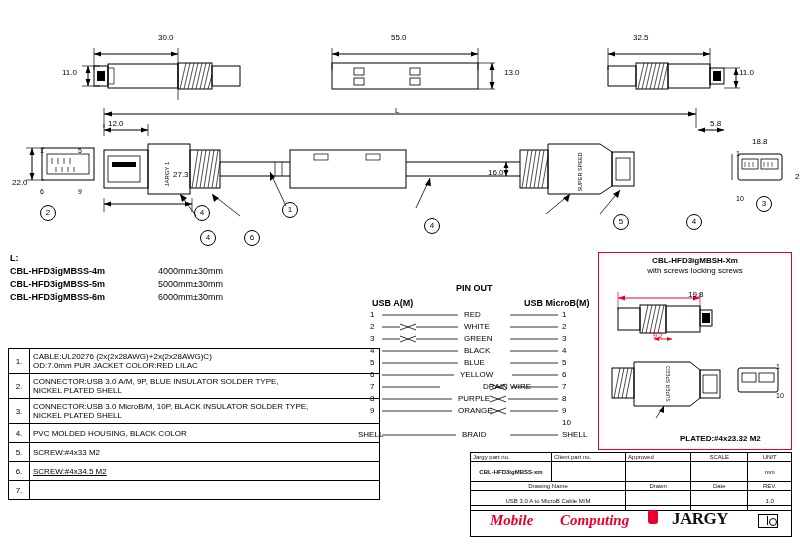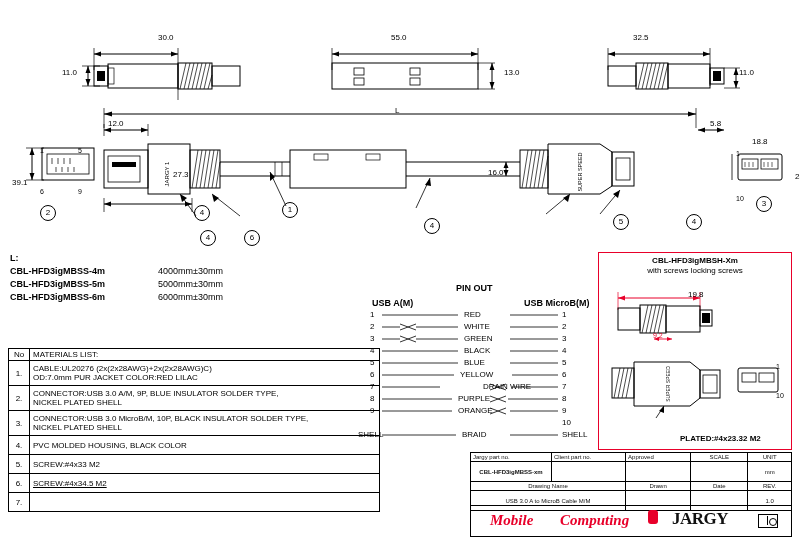--- a/index.html
+++ b/index.html
@@ -156,21 +156,21 @@
       <line x1="46" y1="27" x2="46" y2="32"></line>
         <line x1="52" y1="27" x2="52" y2="32"></line>
     </g>
 
     <line x1="10" y1="8" x2="10" y2="40" stroke="#000" stroke-width="1"></line>
     <polygon points="10,8 7.5,15 12.5,15" fill="#000"></polygon>
     <polygon points="10,40 7.5,33 12.5,33" fill="#000"></polygon>
     <line x1="4" y1="8" x2="22" y2="8" stroke="#000" stroke-width="0.7"></line>
     <line x1="4" y1="40" x2="22" y2="40" stroke="#000" stroke-width="0.7"></line>
   </svg>
-  <div class="abs t" style="left:12px;top:178px;">39.1</div>
+  <div class="abs t" style="left:12px;top:178px;">22.0</div>
   <div class="abs t7" style="left:40px;top:147px;">1</div>
   <div class="abs t7" style="left:78px;top:147px;">5</div>
   <div class="abs t7" style="left:40px;top:188px;">6</div>
   <div class="abs t7" style="left:78px;top:188px;">9</div>
 
   <svg class="abs" style="left:100px;top:132px;" width="630" height="90">
 
     <rect x="4" y="18" width="44" height="38" fill="none" stroke="#000" stroke-width="1"></rect>
     <rect x="8" y="24" width="32" height="26" fill="none" stroke="#000" stroke-width="0.8"></rect>
     <rect x="12" y="30" width="24" height="5" fill="#000"></rect>
@@ -420,24 +420,20 @@
 
     <line x1="60" y1="54" x2="52" y2="66" stroke="#000" stroke-width="0.8"></line>
     <polygon points="60,54 55,59 60,61" fill="#000"></polygon>
   </svg>
   <div class="abs t7" style="left:776px;top:363px;">1</div>
   <div class="abs t7" style="left:776px;top:392px;">10</div>
   <div class="abs t b" style="left:680px;top:434px;">PLATED:#4x23.32 M2</div>
 
   <table id="mat">
     <tbody>
-        <tr>
-      <td class="num">No</td>
-      <td>MATERIALS LIST:</td>
-    </tr>
     <tr>
       <td class="num">1.</td>
       <td style="white-space:pre-line;height:22px;">CABLE:UL20276 (2x(2x28AWG)+2x(2x28AWG)C)
 OD:7.0mm  PUR JACKET COLOR:RED LILAC</td>
     </tr>
     <tr>
       <td class="num">2.</td>
       <td style="white-space:pre-line;height:22px;">CONNECTOR:USB 3.0 A/M, 9P, BLUE INSULATOR SOLDER TYPE,
 NICKEL PLATED SHELL</td>
     </tr>

